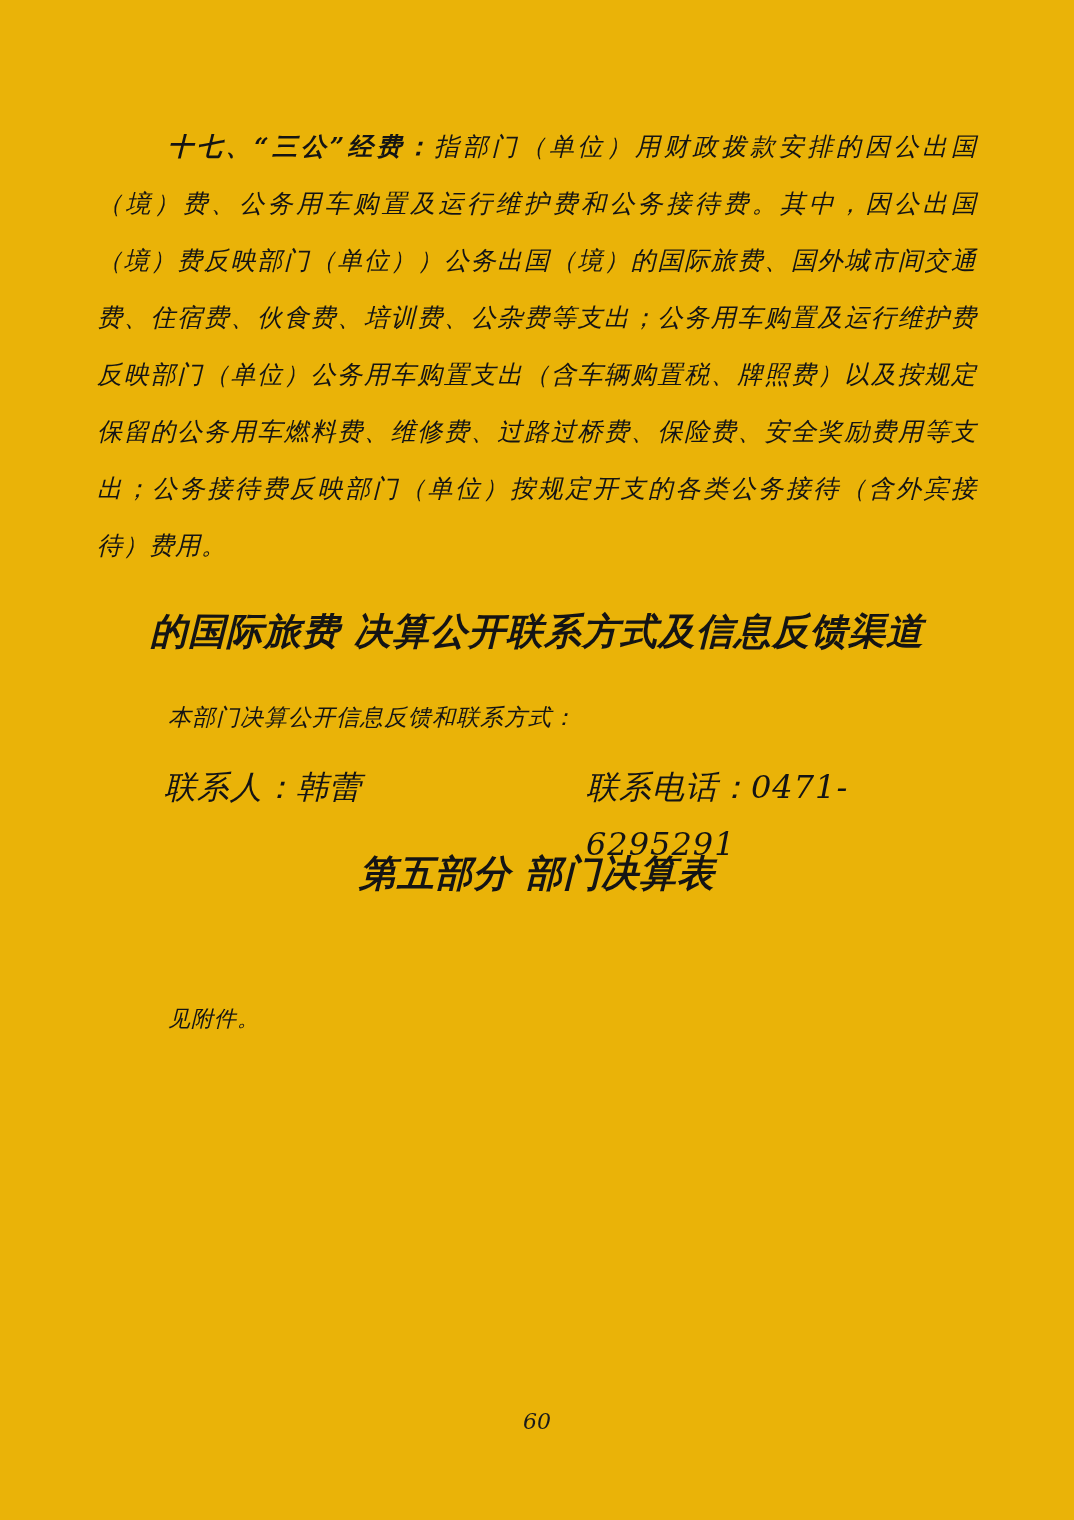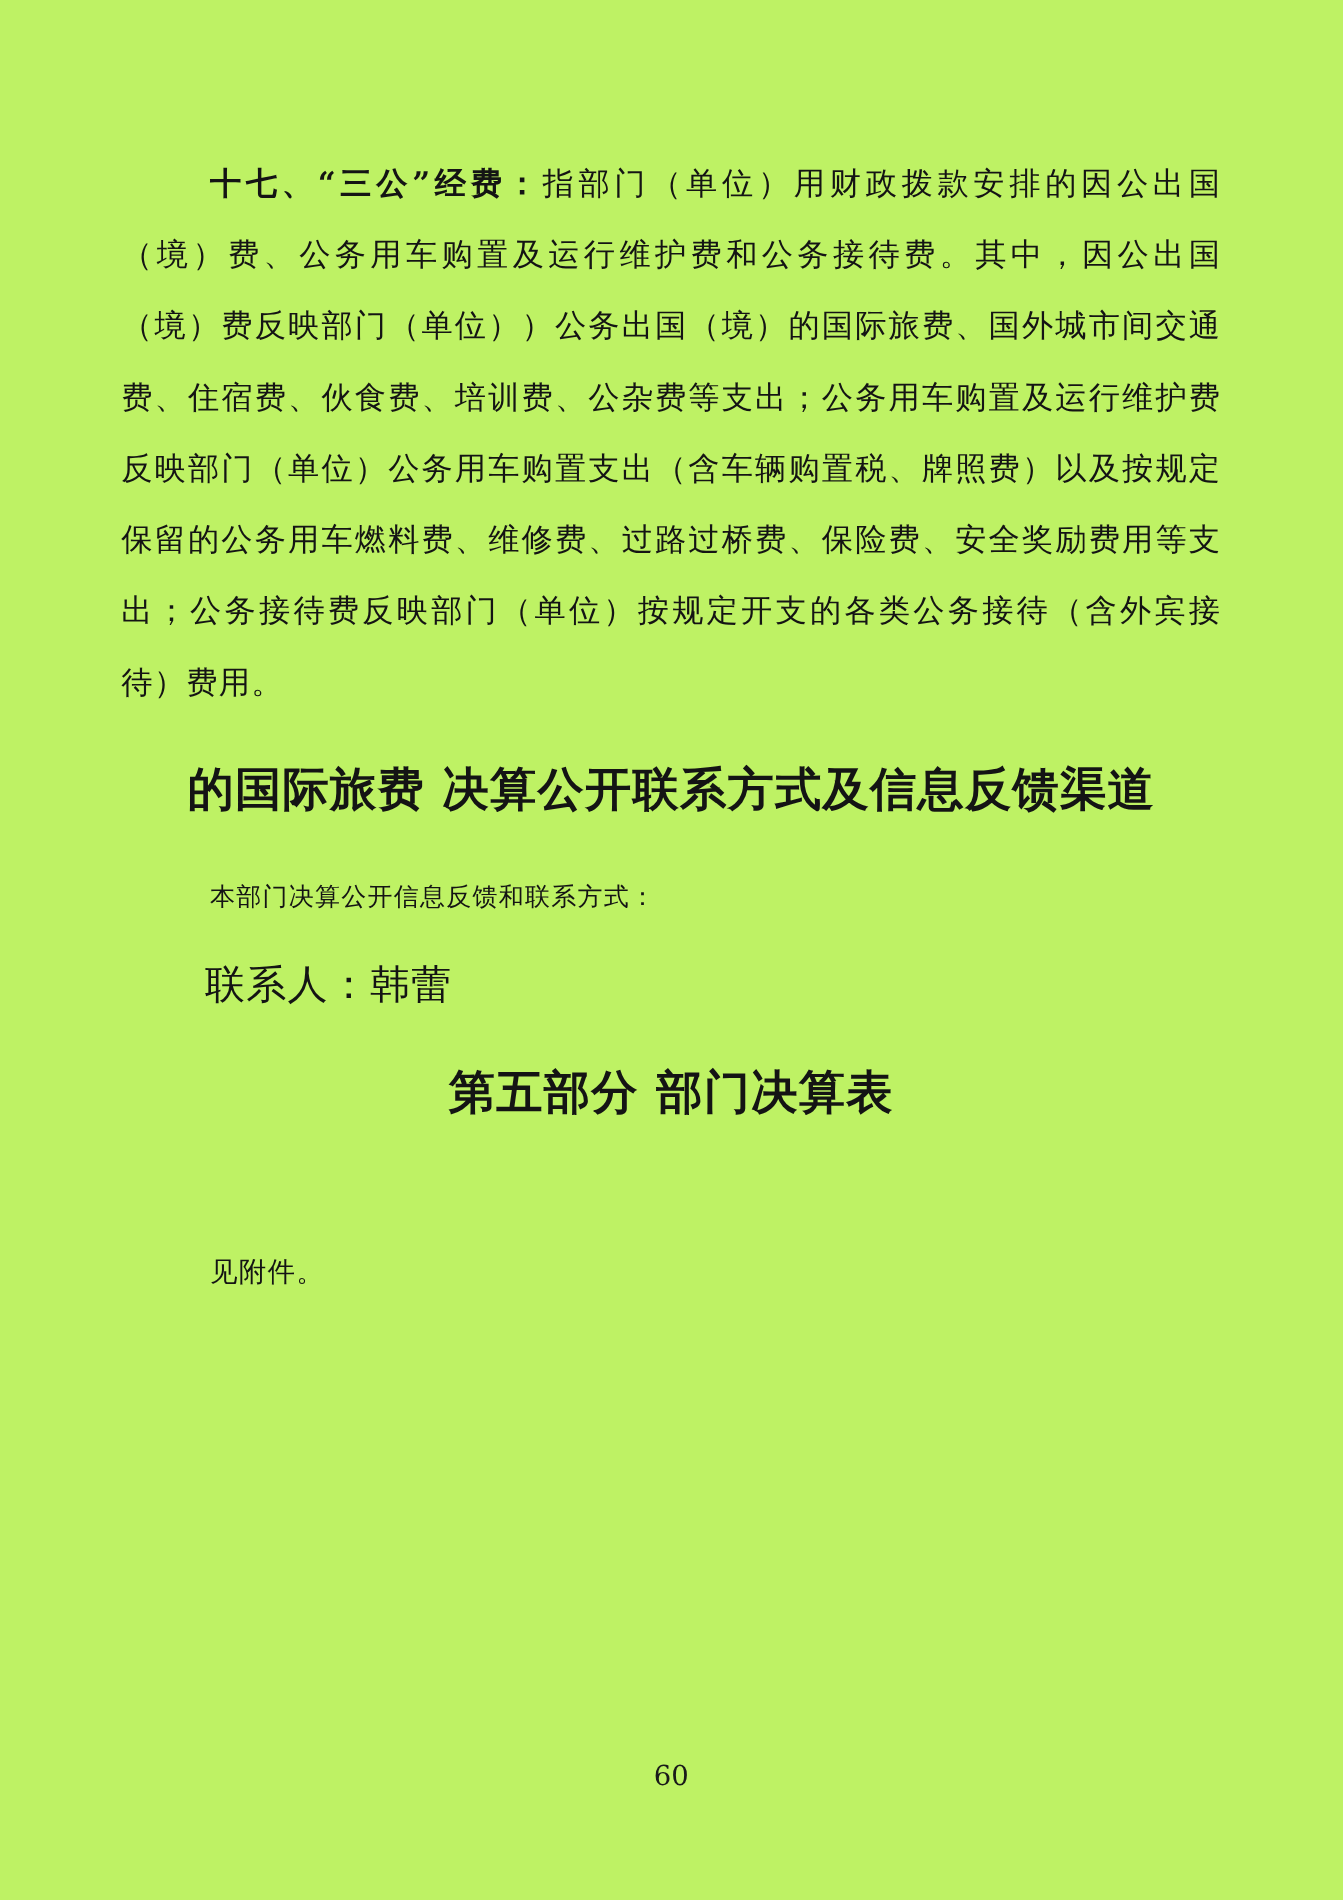--- a/index.html
+++ b/index.html
@@ -5,25 +5,26 @@
   html, body {
     margin: 0;
     padding: 0;
     background: #ffffff;
   }
   .page {
     position: relative;
     width: 1074px;
     height: 1520px;
     margin: 0 auto;
-    background: #bef264;
+    background: #eab308;
     font-family: "DejaVu Serif", "Liberation Serif", serif;
     color: #141414;
     overflow: hidden;
     box-sizing: border-box;
+    font-style: italic;
   }
   .content {
     padding: 118px 97px 0 97px;
     box-sizing: border-box;
   }
   .body-para {
     margin: 0 0 17px 0;
     font-size: 25px;
     line-height: 57px;
     text-align: justify;
@@ -37,21 +38,21 @@
   .section-heading {
     margin: 26px 0 0 0;
     font-size: 37px;
     line-height: 62px;
     font-weight: bold;
     text-align: center;
     letter-spacing: 1px;
   }
   .intro-line {
     margin: 27px 0 0 0;
-    font-size: 20px;
+    font-size: 23px;
     line-height: 57px;
     text-indent: 71px;
     letter-spacing: 1px;
   }
   .contact-row {
     position: relative;
     margin: 13px 0 0 0;
     font-size: 32px;
     line-height: 57px;
     letter-spacing: 1px;
@@ -93,20 +94,21 @@
 
     <p class="body-para"><span class="term">十七、“三公”经费：</span><span>指部门（单位）用财政拨款安排的因公出国（境）费、公务用车购置及运行维护费和公务接待费。其中，因公出国（境）费反映部门（单位））公务出国（境）的国际旅费、国外城市间交通费、住宿费、伙食费、培训费、公杂费等支出；公务用车购置及运行维护费反映部门（单位）公务用车购置支出（含车辆购置税、牌照费）以及按规定保留的公务用车燃料费、维修费、过路过桥费、保险费、安全奖励费用等支出；公务接待费反映部门（单位）按规定开支的各类公务接待（含外宾接待）费用。</span></p>
 
 
     <h1 class="section-heading">的国际旅费 决算公开联系方式及信息反馈渠道</h1>
 
     <p class="intro-line">本部门决算公开信息反馈和联系方式：</p>
 
     <div class="contact-row">
       <span class="contact-person">联系人：韩蕾</span>
+      <span class="contact-phone">联系电话：0471-6295291</span>
     </div>
 
     <h1 class="section-heading">第五部分 部门决算表</h1>
 
     <p class="attachment-note">见附件。</p>
 
   </div>
 
   <div class="page-number">60</div>
 </div>

